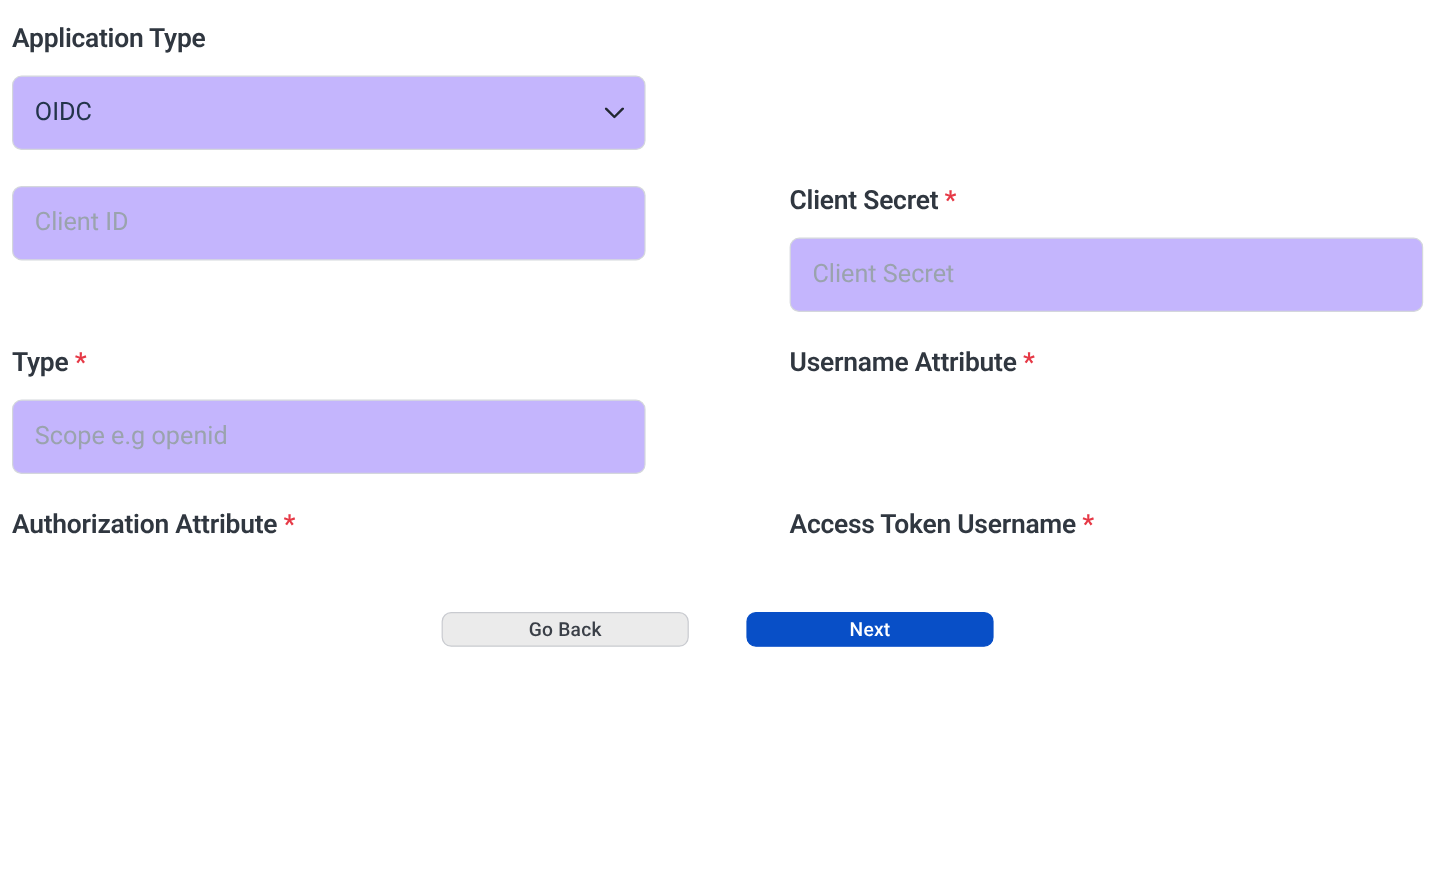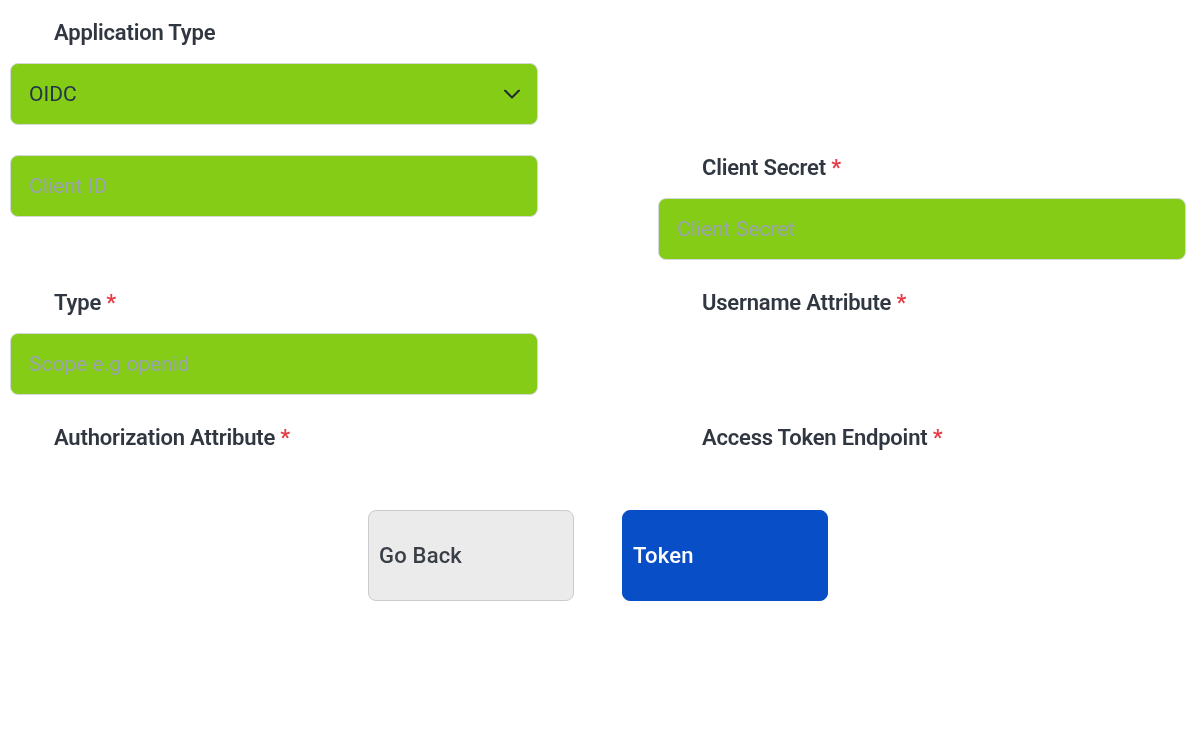--- a/index.html
+++ b/index.html
@@ -28,34 +28,33 @@
     .form-group.full-width {
       max-width: 528px;
     }
     .form-label {
       display: block;
       font-size: 22px;
       font-weight: 600;
       color: #303740;
       margin-bottom: 18px;
       letter-spacing: -0.2px;
-      margin-left: 44px;
     }
     .required {
       color: #e63946;
       font-weight: 600;
     }
     .form-input, .form-select {
       width: 100%;
       padding: 18px 18px;
       font-size: 21px;
       color: #23344b;
       border: 1px solid #d4d7dc;
       border-radius: 8px;
-      background: #84cc16;
+      background: #c4b5fd;
       outline: none;
       font-family: inherit;
     }
     .form-input::placeholder {
       color: #9aa3ad;
     }
     .select-wrapper {
       position: relative;
       width: 100%;
     }
@@ -74,27 +73,27 @@
       transform: translateY(-50%);
       pointer-events: none;
     }
     .button-row {
       display: flex;
       justify-content: center;
       gap: 48px;
       margin-top: 42px;
     }
     .btn {
-      padding: 32px 10px;
-      font-size: 22px;
+      padding: 4px 10px;
+      font-size: 16px;
       font-weight: 500;
       border-radius: 8px;
       cursor: pointer;
       min-width: 206px;
-      text-align: left;
+      text-align: center;
       font-family: inherit;
       letter-spacing: 0.2px;
     }
     .btn-secondary {
       background: #ebebeb;
       color: #3a3f47;
       border: 1px solid #c9cbd0;
     }
     .btn-primary {
       background: #084fc7;
@@ -154,24 +153,24 @@
 
   <div class="form-row">
     <div class="form-group">
       <label class="form-label">
         <span>Authorization Attribute</span>
         <span class="required">*</span>
       </label>
     </div>
     <div class="form-group">
       <label class="form-label">
-        <span>Access Token Endpoint</span>
+        <span>Access Token Username</span>
         <span class="required">*</span>
       </label>
     </div>
   </div>
 
   <div class="button-row">
     <button class="btn btn-secondary">Go Back</button>
-    <button class="btn btn-primary">Token</button>
+    <button class="btn btn-primary">Next</button>
   </div>
 
 </div>
 
 </body></html>

